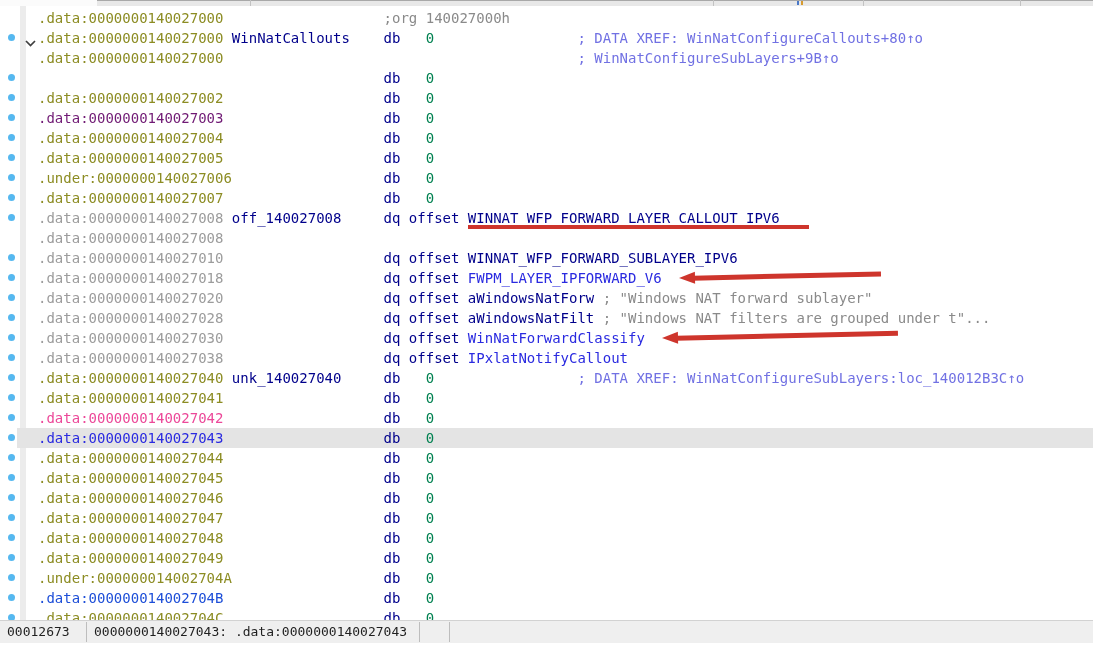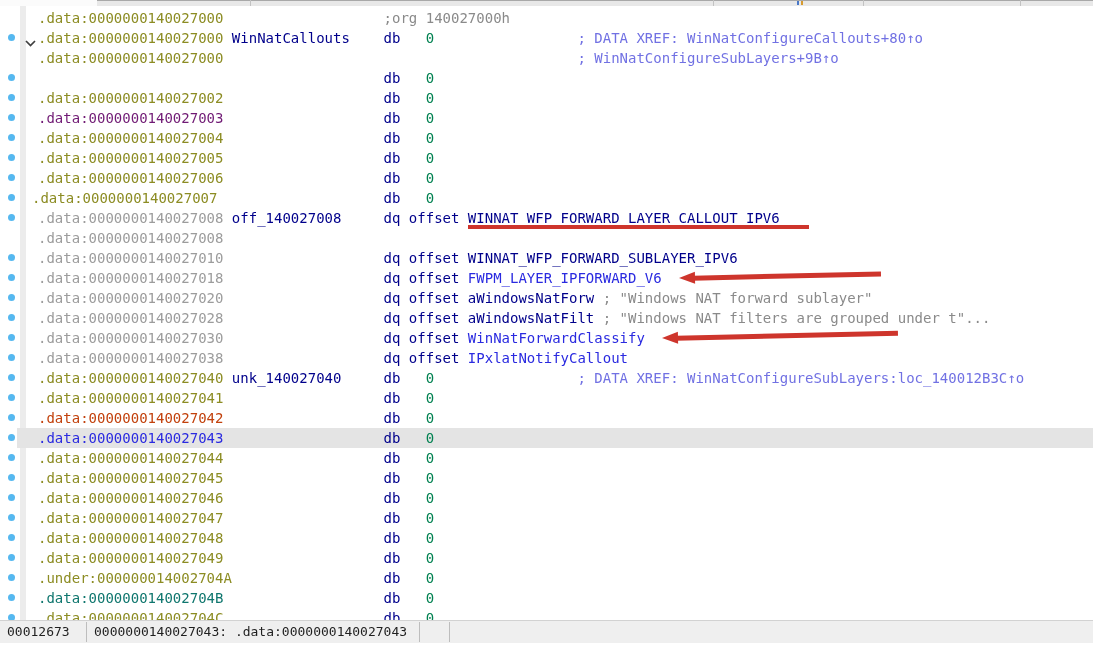--- a/index.html
+++ b/index.html
@@ -52,42 +52,42 @@
       <div class="row"><span class="seg" style="left: 38px; color: rgb(140, 140, 35);">.data:0000000140027000</span><span class="seg" style="left: calc(41ch + 38px); color: rgb(138, 138, 138);">;org 140027000h</span></div>
       <div class="row"><span class="dot" style="background: rgb(85, 184, 240);"></span><span class="chev"><svg width="11" height="9" viewBox="0 0 11 9">
             <polyline points="1,2 5.5,6.5 10,2" fill="none" stroke="#3f3f3f" stroke-width="1.7"></polyline>
           </svg></span><span class="seg" style="left: 38px; color: rgb(140, 140, 35);">.data:0000000140027000</span><span class="seg" style="left: calc(23ch + 38px); color: rgb(0, 0, 139);">WinNatCallouts</span><span class="seg" style="left: calc(41ch + 38px); color: rgb(0, 0, 139);">db</span><span class="seg" style="left: calc(46ch + 38px); color: rgb(0, 128, 80);">0</span><span class="seg" style="left: calc(64ch + 38px); color: rgb(113, 113, 227);">; DATA XREF: WinNatConfigureCallouts+80↑o</span></div>
       <div class="row"><span class="seg" style="left: 38px; color: rgb(140, 140, 35);">.data:0000000140027000</span><span class="seg" style="left: calc(64ch + 38px); color: rgb(113, 113, 227);">; WinNatConfigureSubLayers+9B↑o</span></div>
       <div class="row"><span class="dot" style="background: rgb(85, 184, 240);"></span><span class="seg" style="left: calc(41ch + 38px); color: rgb(0, 0, 139);">db</span><span class="seg" style="left: calc(46ch + 38px); color: rgb(0, 128, 80);">0</span></div>
       <div class="row"><span class="dot" style="background: rgb(85, 184, 240);"></span><span class="seg" style="left: 38px; color: rgb(140, 140, 35);">.data:0000000140027002</span><span class="seg" style="left: calc(41ch + 38px); color: rgb(0, 0, 139);">db</span><span class="seg" style="left: calc(46ch + 38px); color: rgb(0, 128, 80);">0</span></div>
       <div class="row"><span class="dot" style="background: rgb(85, 184, 240);"></span><span class="seg" style="left: 38px; color: #701a75;">.data:0000000140027003</span><span class="seg" style="left: calc(41ch + 38px); color: rgb(0, 0, 139);">db</span><span class="seg" style="left: calc(46ch + 38px); color: rgb(0, 128, 80);">0</span></div>
       <div class="row"><span class="dot" style="background: rgb(85, 184, 240);"></span><span class="seg" style="left: 38px; color: rgb(140, 140, 35);">.data:0000000140027004</span><span class="seg" style="left: calc(41ch + 38px); color: rgb(0, 0, 139);">db</span><span class="seg" style="left: calc(46ch + 38px); color: rgb(0, 128, 80);">0</span></div>
       <div class="row"><span class="dot" style="background: rgb(85, 184, 240);"></span><span class="seg" style="left: 38px; color: rgb(140, 140, 35);">.data:0000000140027005</span><span class="seg" style="left: calc(41ch + 38px); color: rgb(0, 0, 139);">db</span><span class="seg" style="left: calc(46ch + 38px); color: rgb(0, 128, 80);">0</span></div>
-      <div class="row"><span class="dot" style="background: rgb(85, 184, 240);"></span><span class="seg" style="left: 38px; color: rgb(140, 140, 35);">.data:0000000140027006</span><span class="seg" style="left: calc(41ch + 38px); color: rgb(0, 0, 139);">db</span><span class="seg" style="left: calc(46ch + 38px); color: rgb(0, 128, 80);">0</span></div>
-      <div class="row"><span class="dot" style="background: rgb(85, 184, 240);"></span><span class="seg" style="left: 32px; color: rgb(140, 140, 35);">.data:0000000140027007</span><span class="seg" style="left: calc(41ch + 38px); color: rgb(0, 0, 139);">db</span><span class="seg" style="left: calc(46ch + 38px); color: rgb(0, 128, 80);">0</span></div>
+      <div class="row"><span class="dot" style="background: rgb(85, 184, 240);"></span><span class="seg" style="left: 38px; color: rgb(140, 140, 35);">.under:0000000140027006</span><span class="seg" style="left: calc(41ch + 38px); color: rgb(0, 0, 139);">db</span><span class="seg" style="left: calc(46ch + 38px); color: rgb(0, 128, 80);">0</span></div>
+      <div class="row"><span class="dot" style="background: rgb(85, 184, 240);"></span><span class="seg" style="left: 38px; color: rgb(140, 140, 35);">.data:0000000140027007</span><span class="seg" style="left: calc(41ch + 38px); color: rgb(0, 0, 139);">db</span><span class="seg" style="left: calc(46ch + 38px); color: rgb(0, 128, 80);">0</span></div>
       <div class="row"><span class="dot" style="background: rgb(85, 184, 240);"></span><span class="seg" style="left: 38px; color: rgb(156, 156, 156);">.data:0000000140027008</span><span class="seg" style="left: calc(23ch + 38px); color: rgb(0, 0, 139);">off_140027008</span><span class="seg" style="left: calc(41ch + 38px); color: rgb(0, 0, 139);">dq</span><span class="seg" style="left: calc(44ch + 38px); color: rgb(0, 0, 139);">offset</span><span class="seg" style="left: calc(51ch + 38px); color: rgb(0, 0, 139);">WINNAT_WFP_FORWARD_LAYER_CALLOUT_IPV6</span><span class="ul" style="left: calc(51ch + 38px); width: 40.5ch; background: rgb(206, 53, 44);"></span></div>
       <div class="row"><span class="seg" style="left: 38px; color: rgb(156, 156, 156);">.data:0000000140027008</span></div>
       <div class="row"><span class="dot" style="background: rgb(85, 184, 240);"></span><span class="seg" style="left: 38px; color: rgb(156, 156, 156);">.data:0000000140027010</span><span class="seg" style="left: calc(41ch + 38px); color: rgb(0, 0, 139);">dq</span><span class="seg" style="left: calc(44ch + 38px); color: rgb(0, 0, 139);">offset</span><span class="seg" style="left: calc(51ch + 38px); color: rgb(0, 0, 139);">WINNAT_WFP_FORWARD_SUBLAYER_IPV6</span></div>
       <div class="row"><span class="dot" style="background: rgb(85, 184, 240);"></span><span class="seg" style="left: 38px; color: rgb(156, 156, 156);">.data:0000000140027018</span><span class="seg" style="left: calc(41ch + 38px); color: rgb(0, 0, 139);">dq</span><span class="seg" style="left: calc(44ch + 38px); color: rgb(0, 0, 139);">offset</span><span class="seg" style="left: calc(51ch + 38px); color: rgb(42, 42, 224);">FWPM_LAYER_IPFORWARD_V6</span><span class="arrow" style="left: calc(76ch + 38px); width: 24ch;"><span class="ah" style="border-right: 16px solid rgb(206, 53, 44);"></span><span class="as" style="background: rgb(206, 53, 44);"></span></span></div>
       <div class="row"><span class="dot" style="background: rgb(85, 184, 240);"></span><span class="seg" style="left: 38px; color: rgb(156, 156, 156);">.data:0000000140027020</span><span class="seg" style="left: calc(41ch + 38px); color: rgb(0, 0, 139);">dq</span><span class="seg" style="left: calc(44ch + 38px); color: rgb(0, 0, 139);">offset</span><span class="seg" style="left: calc(51ch + 38px); color: rgb(0, 0, 139);">aWindowsNatForw</span><span class="seg" style="left: calc(67ch + 38px); color: rgb(138, 138, 138);">; "Windows NAT forward sublayer"</span></div>
       <div class="row"><span class="dot" style="background: rgb(85, 184, 240);"></span><span class="seg" style="left: 38px; color: rgb(156, 156, 156);">.data:0000000140027028</span><span class="seg" style="left: calc(41ch + 38px); color: rgb(0, 0, 139);">dq</span><span class="seg" style="left: calc(44ch + 38px); color: rgb(0, 0, 139);">offset</span><span class="seg" style="left: calc(51ch + 38px); color: rgb(0, 0, 139);">aWindowsNatFilt</span><span class="seg" style="left: calc(67ch + 38px); color: rgb(138, 138, 138);">; "Windows NAT filters are grouped under t"...</span></div>
       <div class="row"><span class="dot" style="background: rgb(85, 184, 240);"></span><span class="seg" style="left: 38px; color: rgb(156, 156, 156);">.data:0000000140027030</span><span class="seg" style="left: calc(41ch + 38px); color: rgb(0, 0, 139);">dq</span><span class="seg" style="left: calc(44ch + 38px); color: rgb(0, 0, 139);">offset</span><span class="seg" style="left: calc(51ch + 38px); color: rgb(42, 42, 224);">WinNatForwardClassify</span><span class="arrow" style="left: calc(74ch + 38px); width: 28ch;"><span class="ah" style="border-right: 16px solid rgb(206, 53, 44);"></span><span class="as" style="background: rgb(206, 53, 44);"></span></span></div>
       <div class="row"><span class="dot" style="background: rgb(85, 184, 240);"></span><span class="seg" style="left: 38px; color: rgb(156, 156, 156);">.data:0000000140027038</span><span class="seg" style="left: calc(41ch + 38px); color: rgb(0, 0, 139);">dq</span><span class="seg" style="left: calc(44ch + 38px); color: rgb(0, 0, 139);">offset</span><span class="seg" style="left: calc(51ch + 38px); color: rgb(42, 42, 224);">IPxlatNotifyCallout</span></div>
       <div class="row"><span class="dot" style="background: rgb(85, 184, 240);"></span><span class="seg" style="left: 38px; color: rgb(140, 140, 35);">.data:0000000140027040</span><span class="seg" style="left: calc(23ch + 38px); color: rgb(0, 0, 139);">unk_140027040</span><span class="seg" style="left: calc(41ch + 38px); color: rgb(0, 0, 139);">db</span><span class="seg" style="left: calc(46ch + 38px); color: rgb(0, 128, 80);">0</span><span class="seg" style="left: calc(64ch + 38px); color: rgb(113, 113, 227);">; DATA XREF: WinNatConfigureSubLayers:loc_140012B3C↑o</span></div>
       <div class="row"><span class="dot" style="background: rgb(85, 184, 240);"></span><span class="seg" style="left: 38px; color: rgb(140, 140, 35);">.data:0000000140027041</span><span class="seg" style="left: calc(41ch + 38px); color: rgb(0, 0, 139);">db</span><span class="seg" style="left: calc(46ch + 38px); color: rgb(0, 128, 80);">0</span></div>
-      <div class="row"><span class="dot" style="background: rgb(85, 184, 240);"></span><span class="seg" style="left: 38px; color: #c2410c;">.data:0000000140027042</span><span class="seg" style="left: calc(41ch + 38px); color: rgb(0, 0, 139);">db</span><span class="seg" style="left: calc(46ch + 38px); color: rgb(0, 128, 80);">0</span></div>
+      <div class="row"><span class="dot" style="background: rgb(85, 184, 240);"></span><span class="seg" style="left: 38px; color: #ec4899;">.data:0000000140027042</span><span class="seg" style="left: calc(41ch + 38px); color: rgb(0, 0, 139);">db</span><span class="seg" style="left: calc(46ch + 38px); color: rgb(0, 128, 80);">0</span></div>
       <div class="row hl"><span class="dot" style="background: rgb(85, 184, 240);"></span><span class="seg" style="left: 38px; color: rgb(42, 42, 224);">.data:0000000140027043</span><span class="seg" style="left: calc(41ch + 38px); color: rgb(0, 0, 139);">db</span><span class="seg" style="left: calc(46ch + 38px); color: rgb(0, 128, 80);">0</span></div>
       <div class="row"><span class="dot" style="background: rgb(85, 184, 240);"></span><span class="seg" style="left: 38px; color: rgb(140, 140, 35);">.data:0000000140027044</span><span class="seg" style="left: calc(41ch + 38px); color: rgb(0, 0, 139);">db</span><span class="seg" style="left: calc(46ch + 38px); color: rgb(0, 128, 80);">0</span></div>
       <div class="row"><span class="dot" style="background: rgb(85, 184, 240);"></span><span class="seg" style="left: 38px; color: rgb(140, 140, 35);">.data:0000000140027045</span><span class="seg" style="left: calc(41ch + 38px); color: rgb(0, 0, 139);">db</span><span class="seg" style="left: calc(46ch + 38px); color: rgb(0, 128, 80);">0</span></div>
       <div class="row"><span class="dot" style="background: rgb(85, 184, 240);"></span><span class="seg" style="left: 38px; color: rgb(140, 140, 35);">.data:0000000140027046</span><span class="seg" style="left: calc(41ch + 38px); color: rgb(0, 0, 139);">db</span><span class="seg" style="left: calc(46ch + 38px); color: rgb(0, 128, 80);">0</span></div>
       <div class="row"><span class="dot" style="background: rgb(85, 184, 240);"></span><span class="seg" style="left: 38px; color: rgb(140, 140, 35);">.data:0000000140027047</span><span class="seg" style="left: calc(41ch + 38px); color: rgb(0, 0, 139);">db</span><span class="seg" style="left: calc(46ch + 38px); color: rgb(0, 128, 80);">0</span></div>
       <div class="row"><span class="dot" style="background: rgb(85, 184, 240);"></span><span class="seg" style="left: 38px; color: rgb(140, 140, 35);">.data:0000000140027048</span><span class="seg" style="left: calc(41ch + 38px); color: rgb(0, 0, 139);">db</span><span class="seg" style="left: calc(46ch + 38px); color: rgb(0, 128, 80);">0</span></div>
       <div class="row"><span class="dot" style="background: rgb(85, 184, 240);"></span><span class="seg" style="left: 38px; color: rgb(140, 140, 35);">.data:0000000140027049</span><span class="seg" style="left: calc(41ch + 38px); color: rgb(0, 0, 139);">db</span><span class="seg" style="left: calc(46ch + 38px); color: rgb(0, 128, 80);">0</span></div>
       <div class="row"><span class="dot" style="background: rgb(85, 184, 240);"></span><span class="seg" style="left: 38px; color: rgb(140, 140, 35);">.under:000000014002704A</span><span class="seg" style="left: calc(41ch + 38px); color: rgb(0, 0, 139);">db</span><span class="seg" style="left: calc(46ch + 38px); color: rgb(0, 128, 80);">0</span></div>
-      <div class="row"><span class="dot" style="background: rgb(85, 184, 240);"></span><span class="seg" style="left: 38px; color: #0f766e;">.data:000000014002704B</span><span class="seg" style="left: calc(41ch + 38px); color: rgb(0, 0, 139);">db</span><span class="seg" style="left: calc(46ch + 38px); color: rgb(0, 128, 80);">0</span></div>
+      <div class="row"><span class="dot" style="background: rgb(85, 184, 240);"></span><span class="seg" style="left: 38px; color: #1d4ed8;">.data:000000014002704B</span><span class="seg" style="left: calc(41ch + 38px); color: rgb(0, 0, 139);">db</span><span class="seg" style="left: calc(46ch + 38px); color: rgb(0, 128, 80);">0</span></div>
       <div class="row"><span class="dot" style="background: rgb(85, 184, 240);"></span><span class="seg" style="left: 38px; color: rgb(140, 140, 35);">.data:000000014002704C</span><span class="seg" style="left: calc(41ch + 38px); color: rgb(0, 0, 139);">db</span><span class="seg" style="left: calc(46ch + 38px); color: rgb(0, 128, 80);">0</span></div>
     </div>
 
   <div class="statusbar">
     <span class="sb-seg" style="left:7px">00012673</span>
     <div class="sb-sep" style="left:86px"></div>
     <span class="sb-seg" style="left:94px">0000000140027043: .data:0000000140027043</span>
     <div class="sb-sep" style="left:419px"></div>
     <div class="sb-sep" style="left:449px"></div>
   </div>

